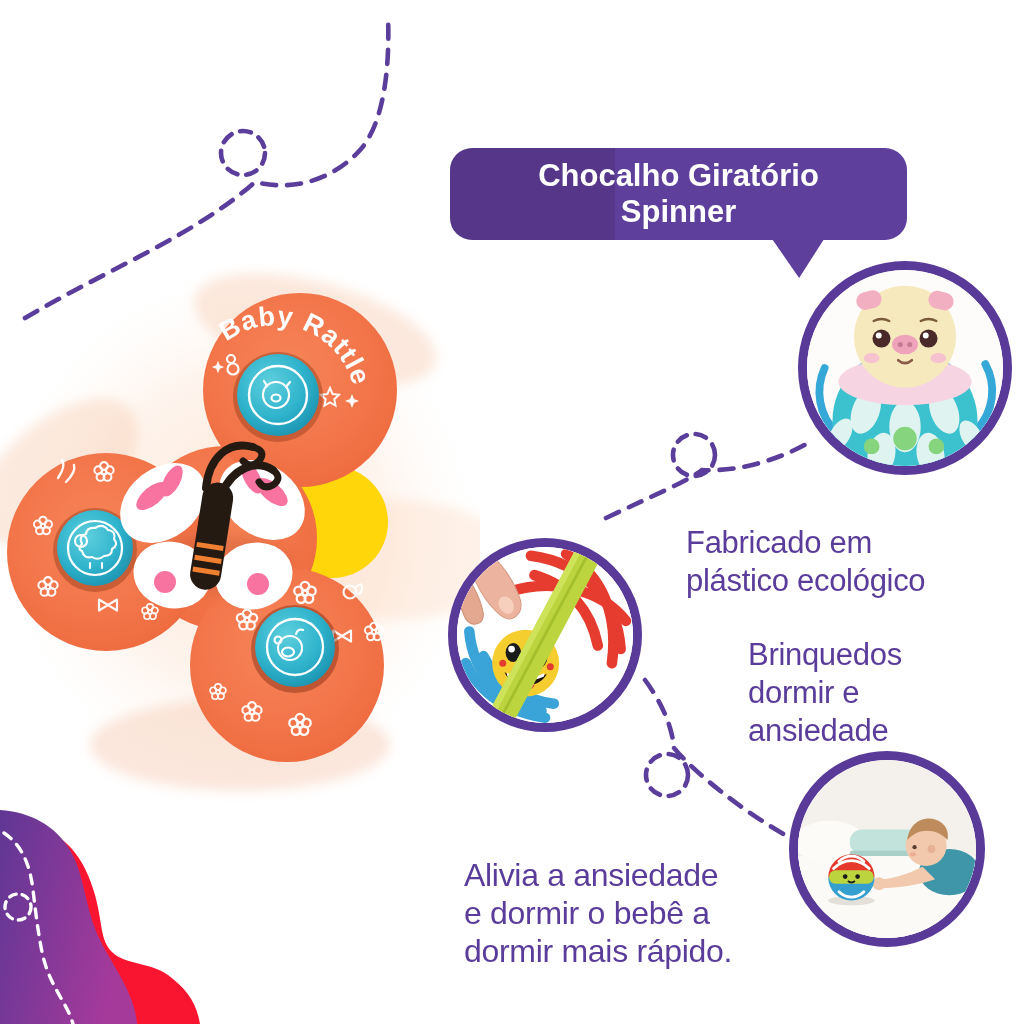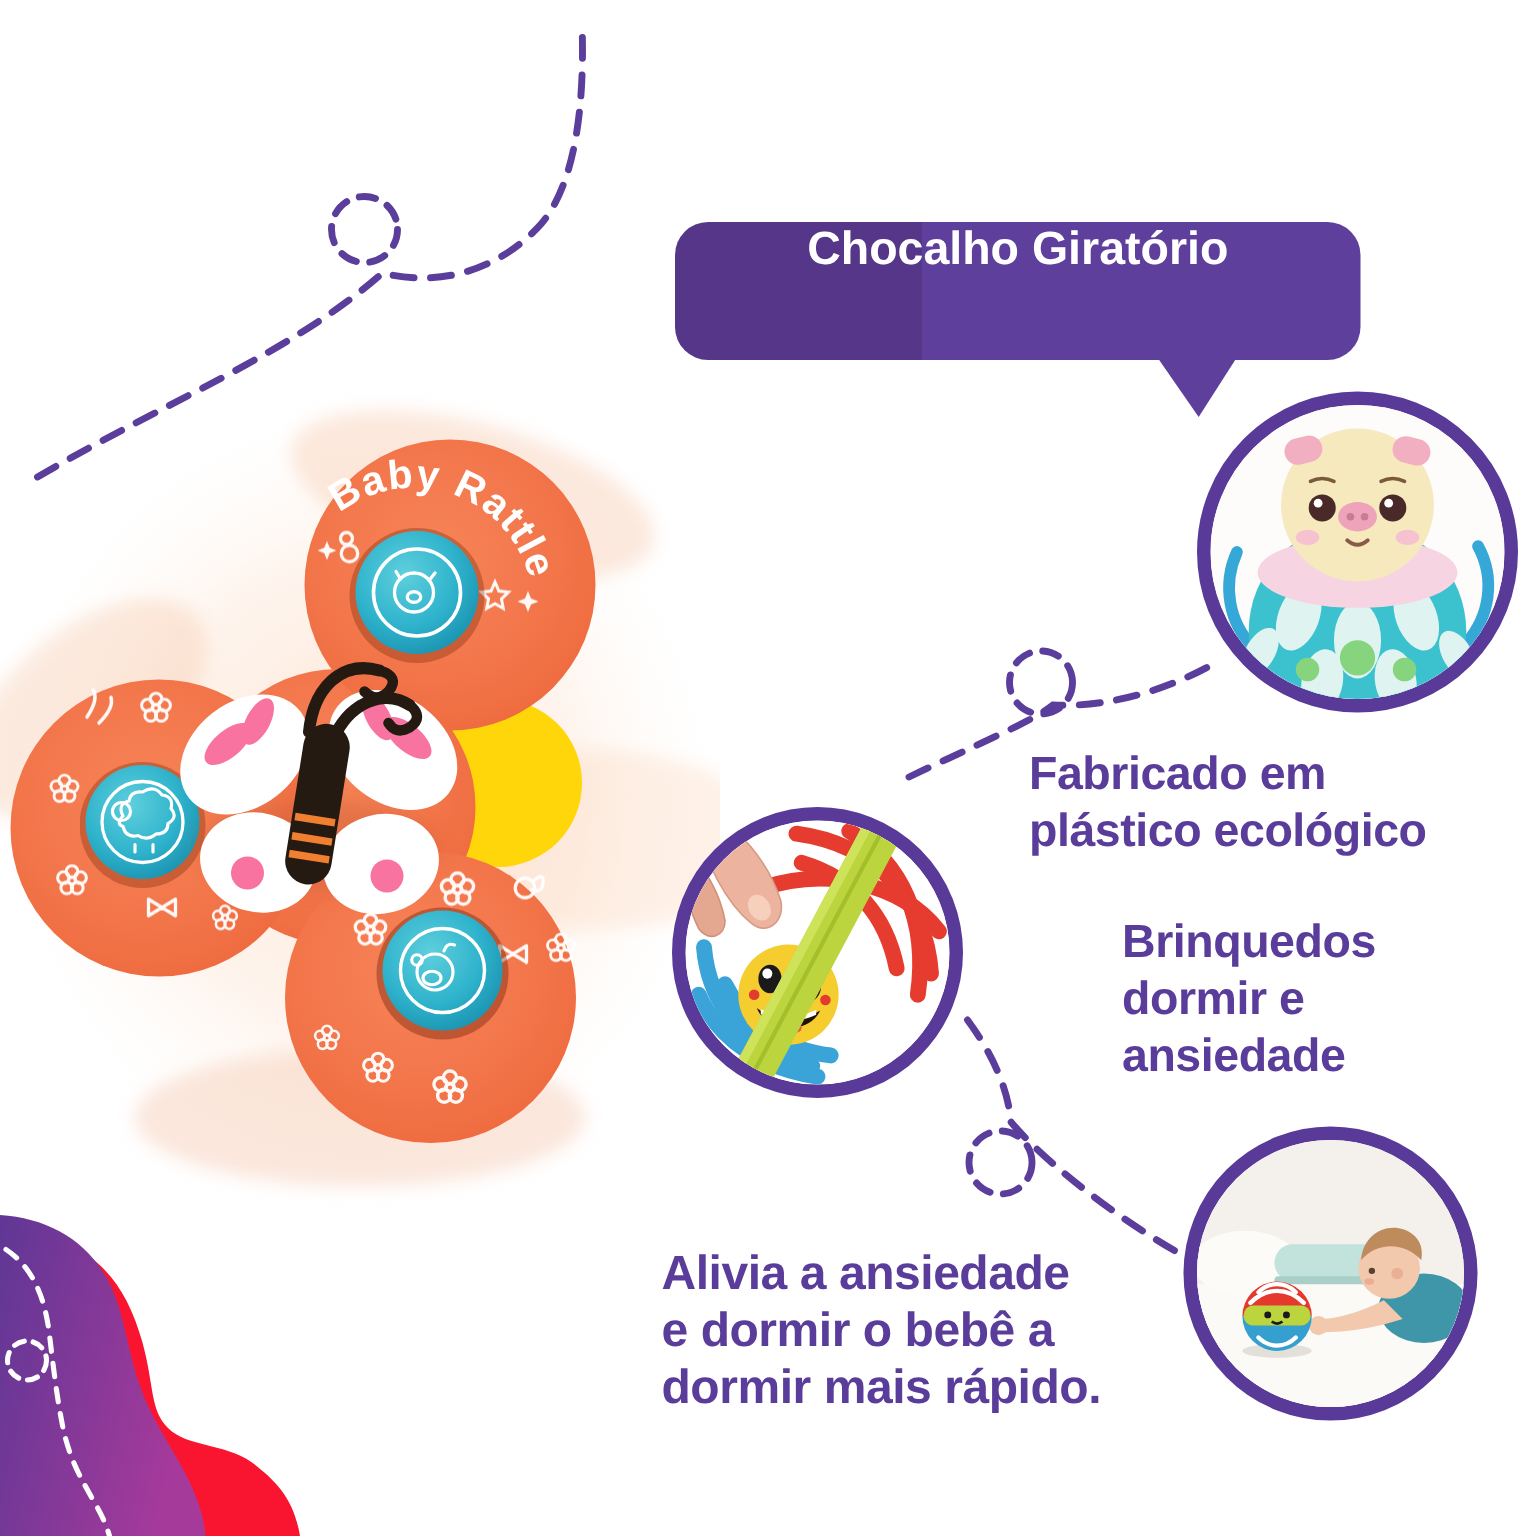--- a/index.html
+++ b/index.html
@@ -6,31 +6,31 @@
   .canvas{
     position:relative;width:1024px;height:1024px;overflow:hidden;background:#ffffff;
     font-family:"Liberation Sans", sans-serif;
   }
   .abs{position:absolute;}
   
   .banner{
     left:450px;top:148px;width:457px;height:92px;border-radius:22px;
     background:linear-gradient(90deg,#553689 0 36%,#5e3f9c 36%);
     color:#ffffff;text-align:center;font-weight:700;font-size:31px;line-height:36px;
-    display:flex;flex-direction:column;justify-content:flex-start;z-index:6;
+    display:flex;flex-direction:column;justify-content:center;z-index:6;
   }
   .banner-tail{
     position:absolute;left:320px;top:88px;width:56px;height:42px;background:#5e3f9c;
     clip-path:polygon(0 0,100% 0,52% 100%);
   }
   
-  .feature{color:#5a3d9a;font-weight:700;font-size:31px;line-height:38px;z-index:5;letter-spacing:-0.3px;}
+  .feature{color:#5a3d9a;font-weight:400;font-size:31px;line-height:38px;z-index:5;letter-spacing:-0.3px;margin-top:27px;}
   .feature-eco{left:686px;top:497px;}
   .feature-safe{left:748px;top:609px;}
-  .feature-sleep{left:441px;top:829px;font-size:32px;line-height:38px;}
+  .feature-sleep{left:464px;top:829px;font-size:32px;line-height:38px;}
   
   .photo{border:9px solid #5a3a99;border-radius:50%;overflow:hidden;background:#fff;z-index:5;}
   .photo svg{display:block;}
   .photo-pig{left:798px;top:261px;width:196px;height:196px;}
   .photo-hand{left:448px;top:538px;width:176px;height:176px;}
   .photo-baby{left:789px;top:751px;width:178px;height:178px;}
   .layer{left:0;top:0;z-index:1;}
   .spinner-layer{left:0;top:260px;z-index:3;}
   .corner-layer{left:0;top:780px;z-index:7;}
 </style>
@@ -190,20 +190,21 @@
         <path d="M 206 228 C 209 198 228 180 253 187" fill="none" stroke="#241a12" stroke-width="8" stroke-linecap="round"></path>
         <path d="M 253 187 q 14 4 6 14 q -8 8 -16 0" fill="none" stroke="#241a12" stroke-width="7" stroke-linecap="round"></path>
         <path d="M 222 233 C 233 208 256 199 273 210" fill="none" stroke="#241a12" stroke-width="8" stroke-linecap="round"></path>
         <path d="M 273 210 q 10 8 0 15 q -9 5 -14 -3" fill="none" stroke="#241a12" stroke-width="7" stroke-linecap="round"></path>
       </g>
     </g>
   </svg>
 
   <div class="abs banner">
     <div>Chocalho Giratório</div>
+    <div>Spinner</div>
     <div class="banner-tail"></div>
   </div>
 
   <div class="abs photo photo-pig">
     <svg width="196" height="196" viewBox="0 0 100 100">
       <rect width="100" height="100" fill="#fdfcfa"></rect>
       <g fill="none" stroke="#35a8d8" stroke-width="4" stroke-linecap="round">
         <path d="M 9 50 C 4 61 6 74 15 83"></path>
         <path d="M 91 48 C 97 59 95 72 87 81"></path>
       </g>

